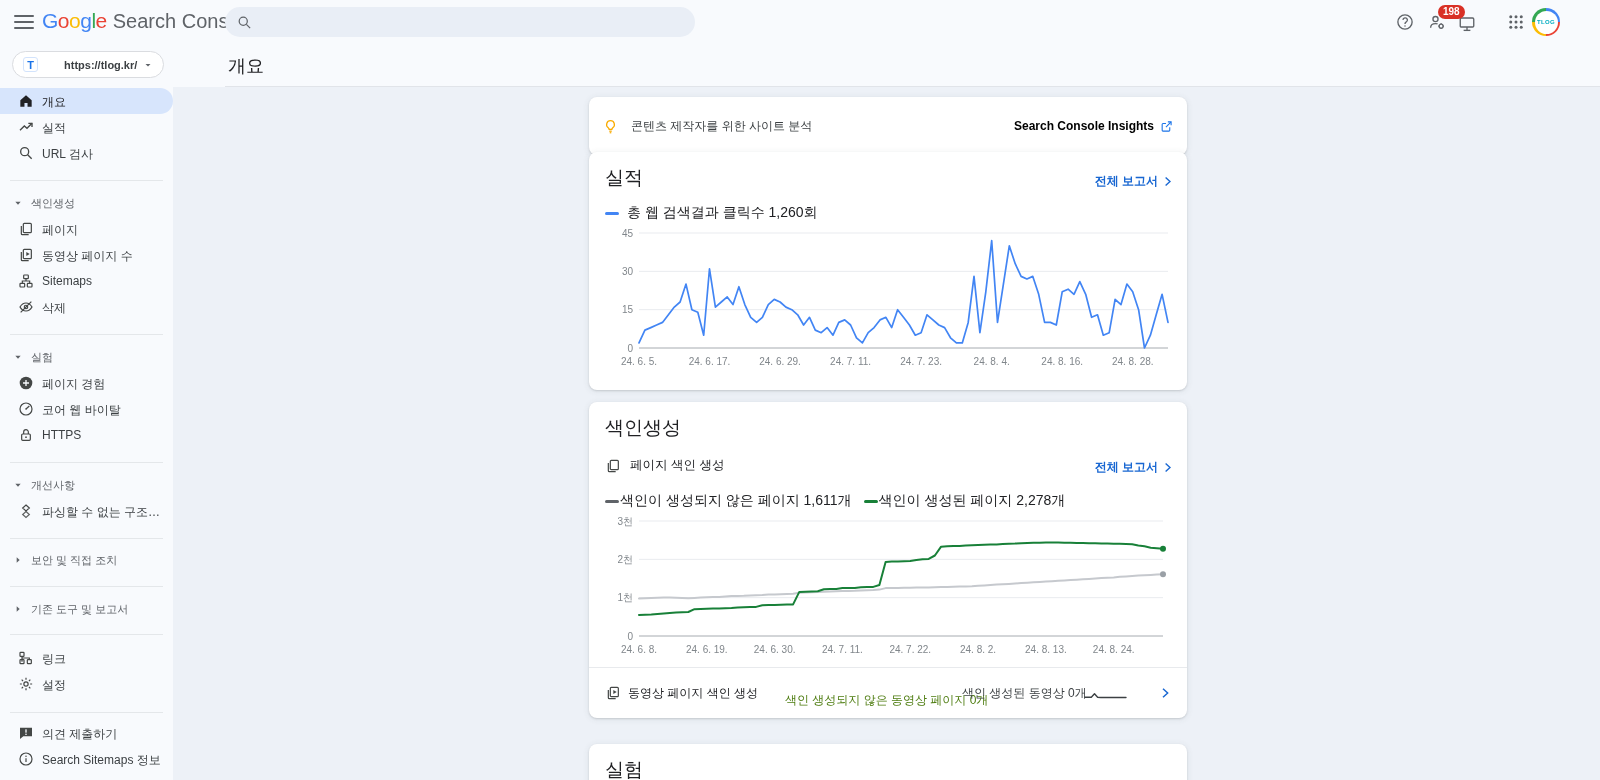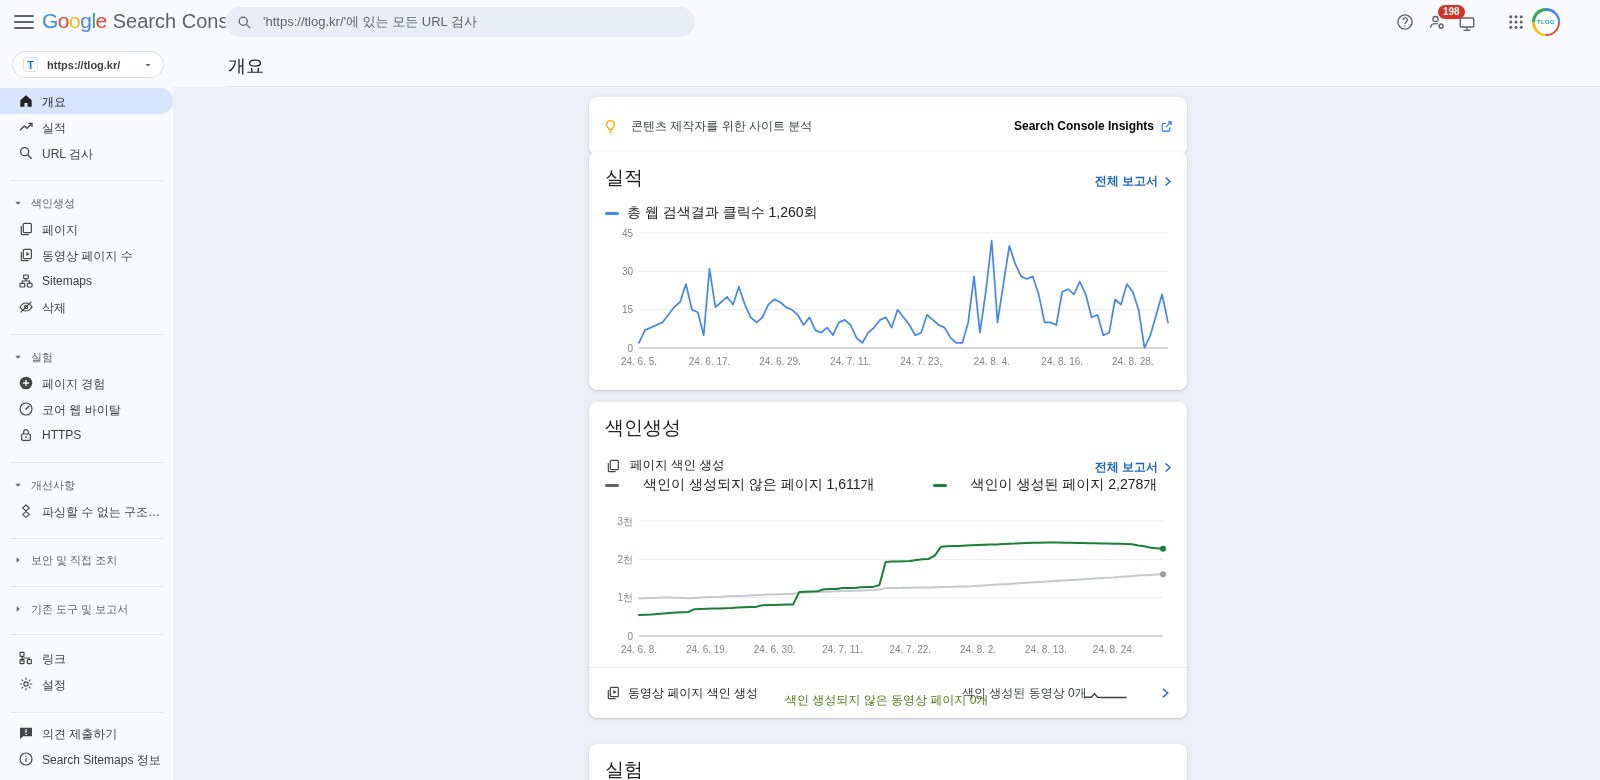--- a/index.html
+++ b/index.html
@@ -21,21 +21,21 @@
   .searchpill { position:absolute; left:225px; top:7px; width:470px; height:30px; border-radius:16px; background:#e9eef6; display:flex; align-items:center; padding:0 12px; }
   .searchpill input { border:none; outline:none; background:transparent; font-family:inherit; font-size:13px; color:#5f6368; width:420px; margin-left:11px; }
   .tb-ic { position:absolute; top:13px; width:18px; height:18px; cursor:pointer; }
   .badge { position:absolute; left:1438px; top:5px; background:#d93025; color:#fff; font-size:10px; font-weight:bold; padding:1px 5px 2px; border-radius:8px; z-index:6; }
   .avatar { position:absolute; left:1532px; top:8px; width:28px; height:28px; border-radius:50%; background:conic-gradient(#4285f4 0 25%,#ea4335 25% 50%,#fbbc05 50% 75%,#34a853 75% 100%); display:flex; align-items:center; justify-content:center; cursor:pointer; }
   .avatar .inner { width:23px; height:23px; border-radius:50%; background:#fff; display:flex; align-items:center; justify-content:center; font-size:6px; font-weight:bold; color:#00acc1; letter-spacing:.3px; }
   
   .sidebar { position:absolute; left:0; top:44px; width:173px; bottom:0; background:#f8fafd; z-index:4; }
   .prop { position:absolute; left:12px; top:7px; width:152px; height:27px; background:#fff; border:1px solid #dadce0; border-radius:14px; display:flex; align-items:center; padding:0 10px; cursor:pointer; }
   .prop .fav { width:15px; height:15px; border:1px solid #d2e3fc; border-radius:3px; background:#fff; color:#1a73e8; font-weight:bold; font-size:11px; display:flex; align-items:center; justify-content:center; }
-  .prop .plabel { font-size:11px; font-weight:bold; color:#3c4043; margin-left:9px; flex:1; }
+  .prop .plabel { font-size:11px; font-weight:bold; color:#3c4043; margin-left:26px; flex:1; }
   .side-item { position:absolute; left:0; width:173px; height:26px; cursor:pointer; }
   .side-item .ic { position:absolute; left:18px; top:5px; width:16px; height:16px; }
   .side-item .lb { position:absolute; left:42px; top:6px; font-size:12px; font-weight:500; color:#3c4043; white-space:nowrap; overflow:hidden; max-width:125px; text-overflow:ellipsis; }
   .side-item.sel { background:#d7e5fc; border-radius:0 14px 14px 0; }
   .side-item.sel .lb { color:#202124; }
   .side-sec { position:absolute; left:14px; height:14px; display:flex; align-items:center; gap:9px; font-size:11px; color:#5f6368; cursor:pointer; white-space:nowrap; }
   .sdiv { position:absolute; left:10px; width:153px; height:1px; background:#e4e7ea; }
   
   .content-bg { position:absolute; left:173px; top:87px; right:0; bottom:0; background:#edf1f7; }
   .main-divider { position:absolute; left:225px; right:0; top:86px; height:1px; background:#e1e4e9; z-index:2;}
@@ -79,21 +79,20 @@
       <span class="g" style="color:#4285F4">g</span>
       <span class="g" style="color:#34A853">l</span>
       <span class="g" style="color:#EA4335">e</span>
     <span class="product">Search Console</span>
   </div>
   <div class="searchpill">
     <svg width="15" height="15" viewBox="0 0 24 24" fill="none" stroke="#5f6368" stroke-width="2">
         <circle cx="10" cy="10" r="6.5"></circle>
         <line x1="15" y1="15" x2="21" y2="21"></line>
       </svg>
-    <input type="text" readonly="" value="'https://tlog.kr/'에 있는 모든 URL 검사" style="">
   </div>
   <svg class="tb-ic" style="left:1396px" viewBox="0 0 24 24" fill="none" stroke="#5f6368" stroke-width="1.8">
       <circle cx="12" cy="12" r="9.5"></circle>
       <path d="M9.2 9.2a3 3 0 1 1 4.2 3c-1 .7-1.4 1.3-1.4 2.3"></path>
       <circle cx="12" cy="17.3" r="1" fill="#5f6368" stroke="none"></circle>
     </svg>
   <svg class="tb-ic" style="left:1428px" viewBox="0 0 24 24" fill="none" stroke="#5f6368" stroke-width="1.8">
       <circle cx="10" cy="8" r="3.4"></circle>
       <path d="M3.5 19.5c0-3.4 3-5.4 6.5-5.4 1 0 2 .2 2.8.5"></path>
       <circle cx="17.5" cy="17.5" r="2.6"></circle>
@@ -359,21 +358,21 @@
         <path d="M5 7.5v11.5a1.5 1.5 0 0 0 1.5 1.5H16"></path>
       </svg>
     <span>페이지 색인 생성</span>
   </div>
   <div class="full-report" style="top:57px">
     <span>전체 보고서</span>
     <svg width="15" height="15" viewBox="0 0 24 24" fill="none" stroke="#1967d2" stroke-width="2.2">
         <polyline points="9,5.5 16,12 9,18.5"></polyline>
       </svg>
   </div>
-  <div class="legend" style="top:74px;gap:24px">
+  <div class="legend" style="top:90px;gap:1px">
     <span class="dash gray"></span>
     <span>색인이 생성되지 않은 페이지 1,611개</span>
     <span style="width:10px"></span>
     <span class="dash green"></span>
     <span>색인이 생성된 페이지 2,278개</span>
   </div>
   <div class="chart" style="top:112px"><svg width="566" height="148">
         <line x1="34" x2="558" y1="122" y2="122" stroke="#a6abb0" stroke-width="1"></line>
         <text x="28" y="125.5" text-anchor="end" class="tick">0</text>
         <line x1="34" x2="558" y1="83.66666666666667" y2="83.66666666666667" stroke="#e9ebef" stroke-width="1"></line>

